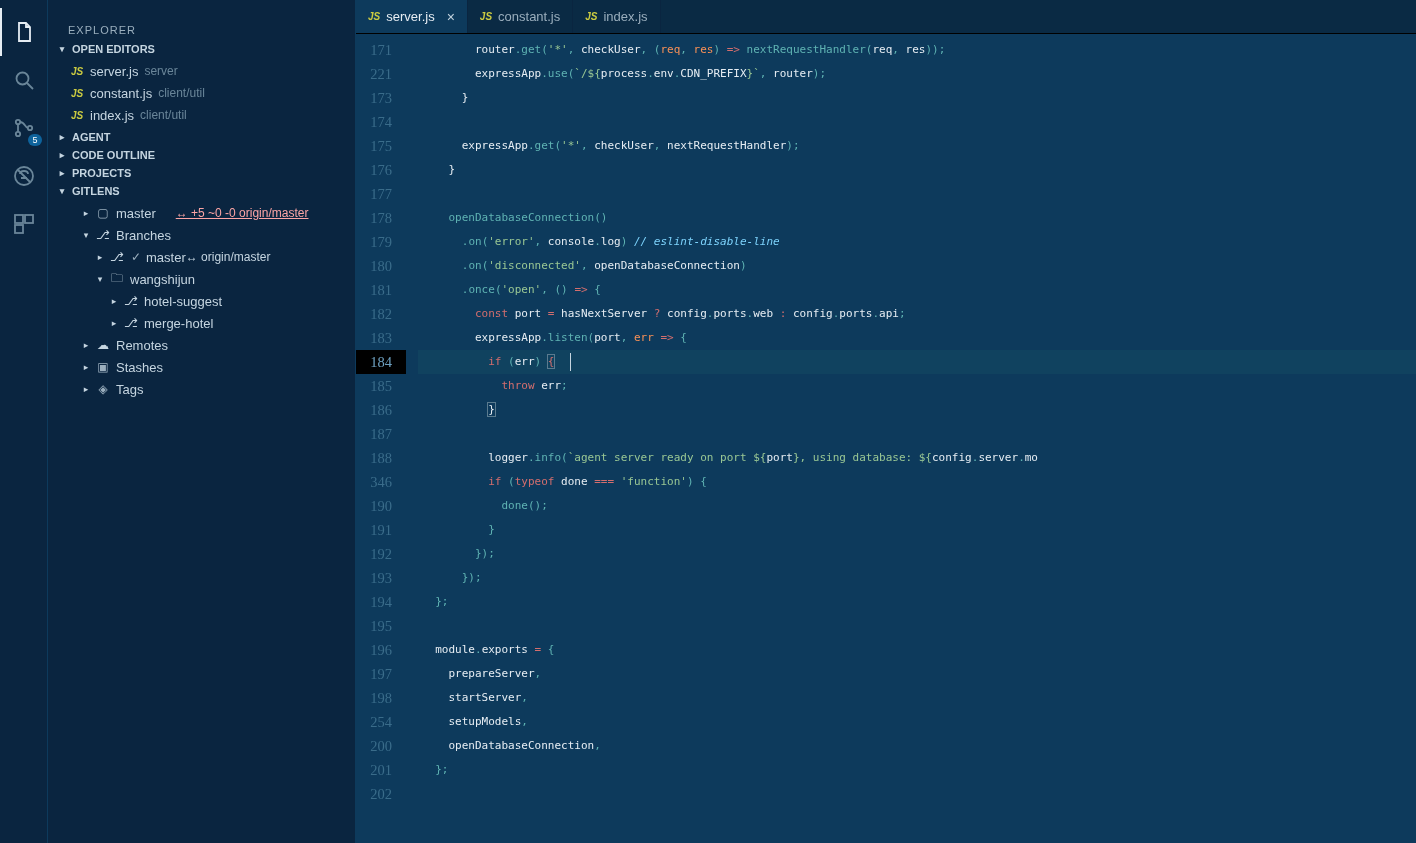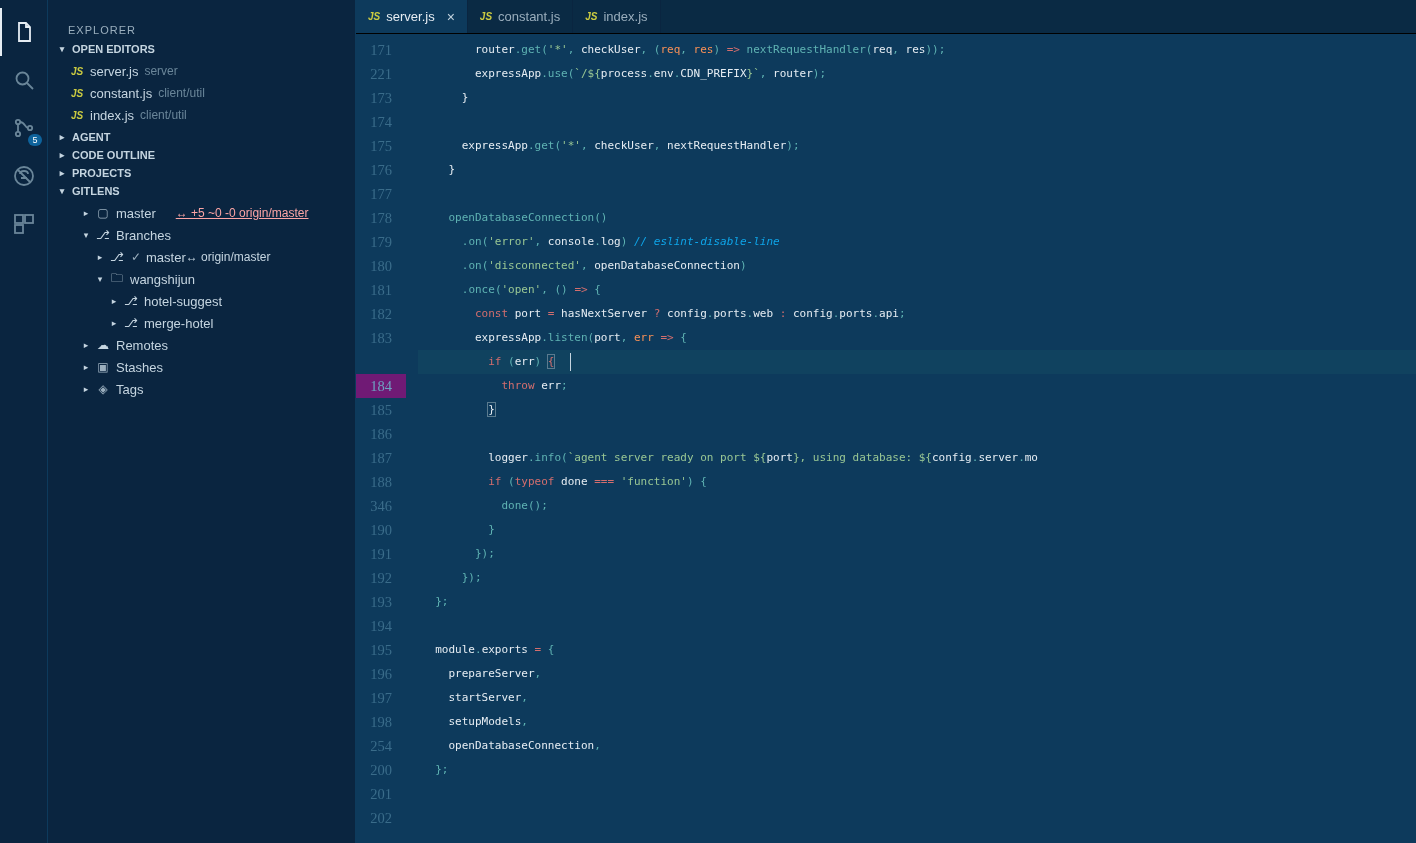--- a/index.html
+++ b/index.html
@@ -32,29 +32,29 @@
   
   .editor-group { flex: 1; display: flex; flex-direction: column; background: #0d3a5c; }
   .tab-bar { height: 34px; background: #0a2a44; display: flex; align-items: stretch; border-bottom: 1px solid #000; }
   .tab { display: flex; align-items: center; padding: 0 12px; gap: 6px; color: #9aaebd; border-right: 1px solid #0a2540; cursor: pointer; font-size: 13px; }
   .tab.active { background: #0d3a5c; color: #e6edf3; }
   .tab .js-icon { color: #cbcb41; font-weight: 700; font-size: 10px; font-style: italic; }
   .tab .close { margin-left: 6px; font-size: 14px; color: #c5d5e0; }
   .editor { flex: 1; display: flex; overflow: hidden; background: #0d3a5c; }
   .gutter { width: 62px; text-align: center; padding: 4px 12px 4px 0; color: #3a6c8a; background: #0d3a5c; font-family: Liberation Serif, serif; font-size: 14.5px; line-height: 24px; user-select: none; }
   .gutter .ln { height: 24px; }
-  .gutter .ln.hl { background: #701a75; color: #6fa2c2; margin-top: 24px; }
+  .gutter .ln.hl { background: #000000; color: #6fa2c2; }
   .code { flex: 1; padding: 4px 0; font-family: Menlo, Consolas, monospace; font-size: 11px; line-height: 24px; white-space: pre; overflow: hidden; }
   .code .line { height: 24px; padding-left: 4px; }
   .code .line.hl { background: #10425f; }
   .tok-kw { color: #d36e6e; }
   .tok-var { color: #e6edf3; }
   .tok-func { color: #5fb3b3; }
   .tok-str { color: #99c794; }
-  .tok-comment { color: #0ea5e9; font-style: italic; text-align: right; }
+  .tok-comment { color: #7dd3fc; font-style: italic; text-align: right; }
   .tok-punc { color: #5fb3b3; }
   .tok-brace { color: #e6edf3; }
   .tok-op { color: #d36e6e; }
   .tok-const { color: #d36e6e; }
   .tok-param { color: #f99157; }
   .bracket-active { outline: 1px solid #5a7b8f; }
   .code .cursor { display:inline-block; width:1px; height:18px; background:#c5d5e0; vertical-align:middle; margin-left:2px; }
 </style>
 </head>
 <body>

